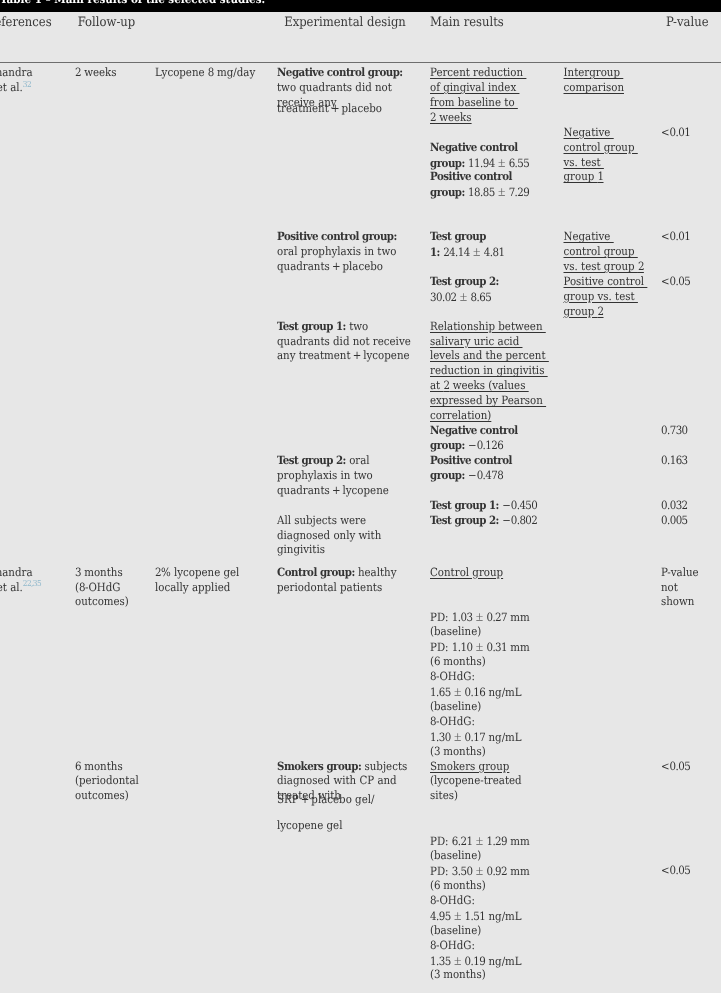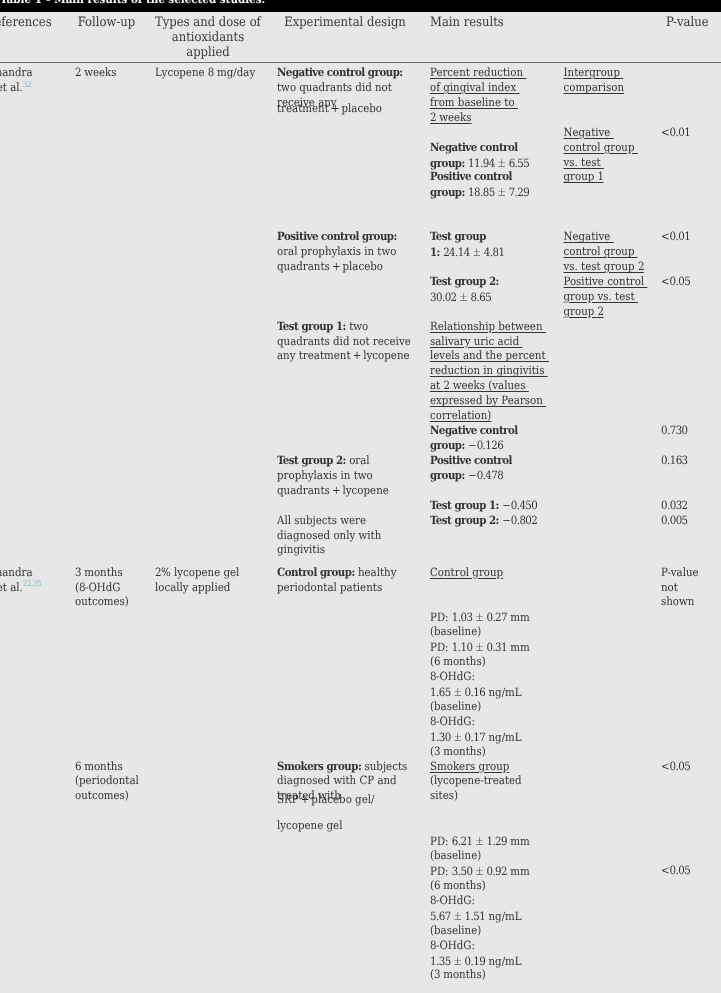--- a/index.html
+++ b/index.html
@@ -22,21 +22,20 @@
   .num{letter-spacing:-0.55px;font-style:normal;}
   .sup{font-size:8.2px;color:#8fb8cc;position:relative;top:-4.1px;letter-spacing:0;}
 </style>
 </head>
 <body>
 <div id="sheet">
 <div class="caption-bar"><span class="caption-txt">Table 1 – Main results of the selected studies.</span></div>
 <div class="rule" style="top:62px"></div>
 <div class="hdr" style="left:-14.3px;width:66px;text-align:left;top:15px">References</div>
 <div class="hdr" style="left:69px;width:75px;text-align:center;top:15px">Follow-up</div>
-<div class="hdr" style="left:153px;width:110px;text-align:center;top:15px">Types and dose of antioxidants applied</div>
 <div class="hdr" style="left:275px;width:140px;text-align:center;top:15px">Experimental design</div>
 <div class="hdr" style="left:430px;width:140px;text-align:left;top:15px">Main results</div>
 <div class="hdr" style="left:666px;width:60px;text-align:left;top:15px">P-value</div>
 <div>
   <div class="cell" style="left:0px;top:65px">
     <div class="ln" style="top:0px;left:-12.2px"><span class="">Chandra&nbsp;</span></div>
     <div class="ln" style="top:14.92px;left:-3.3px"><span class="">et al.</span><span class="sup"><i class="num">32</i></span></div>
   </div>
   <div class="cell" style="left:75px;top:65px">
     <div class="ln" style="top:0px;left:0px"><span class=""><i class="num">2</i> weeks</span></div>
@@ -152,21 +151,21 @@
     <div class="ln" style="top:164.12px;left:0px"><span class=""><i class="num">1.30</i> <i class="pm">±</i> <i class="num">0.17</i> ng/mL</span></div>
     <div class="ln" style="top:179.04px;left:0px"><span class="">(<i class="num">3</i> months)</span></div>
     <div class="ln" style="top:193.96px;left:0px"><span class="u">Smokers group</span></div>
     <div class="ln" style="top:208.88px;left:0px"><span class="">(lycopene-treated</span></div>
     <div class="ln" style="top:223.8px;left:0px"><span class="">sites)</span></div>
     <div class="ln" style="top:268.56px;left:0px"><span class="">PD: <i class="num">6.21</i> <i class="pm">±</i> <i class="num">1.29</i> mm</span></div>
     <div class="ln" style="top:283.48px;left:0px"><span class="">(baseline)</span></div>
     <div class="ln" style="top:298.4px;left:0px"><span class="">PD: <i class="num">3.50</i> <i class="pm">±</i> <i class="num">0.92</i> mm</span></div>
     <div class="ln" style="top:313.32px;left:0px"><span class="">(<i class="num">6</i> months)</span></div>
     <div class="ln" style="top:328.24px;left:0px"><span class=""><i class="num">8</i>-OHdG:</span></div>
-    <div class="ln" style="top:343.16px;left:0px"><span class=""><i class="num">5.67</i> <i class="pm">±</i> <i class="num">1.51</i> ng/mL</span></div>
+    <div class="ln" style="top:343.16px;left:0px"><span class=""><i class="num">4.95</i> <i class="pm">±</i> <i class="num">1.51</i> ng/mL</span></div>
     <div class="ln" style="top:358.08px;left:0px"><span class="">(baseline)</span></div>
     <div class="ln" style="top:373px;left:0px"><span class=""><i class="num">8</i>-OHdG:</span></div>
     <div class="ln" style="top:387.92px;left:0px"><span class=""><i class="num">1.35</i> <i class="pm">±</i> <i class="num">0.19</i> ng/mL</span></div>
     <div class="ln" style="top:402.84px;left:0px"><span class="">(<i class="num">3</i> months)</span></div>
   </div>
   <div class="cell" style="left:661px;top:564.6px">
     <div class="ln" style="top:0px;left:0px"><span class="">P-value</span></div>
     <div class="ln" style="top:14.92px;left:0px"><span class="">not</span></div>
     <div class="ln" style="top:29.84px;left:0px"><span class="">shown</span></div>
     <div class="ln" style="top:193.96px;left:0px"><span class="">&lt;<i class="num">0.05</i></span></div>

